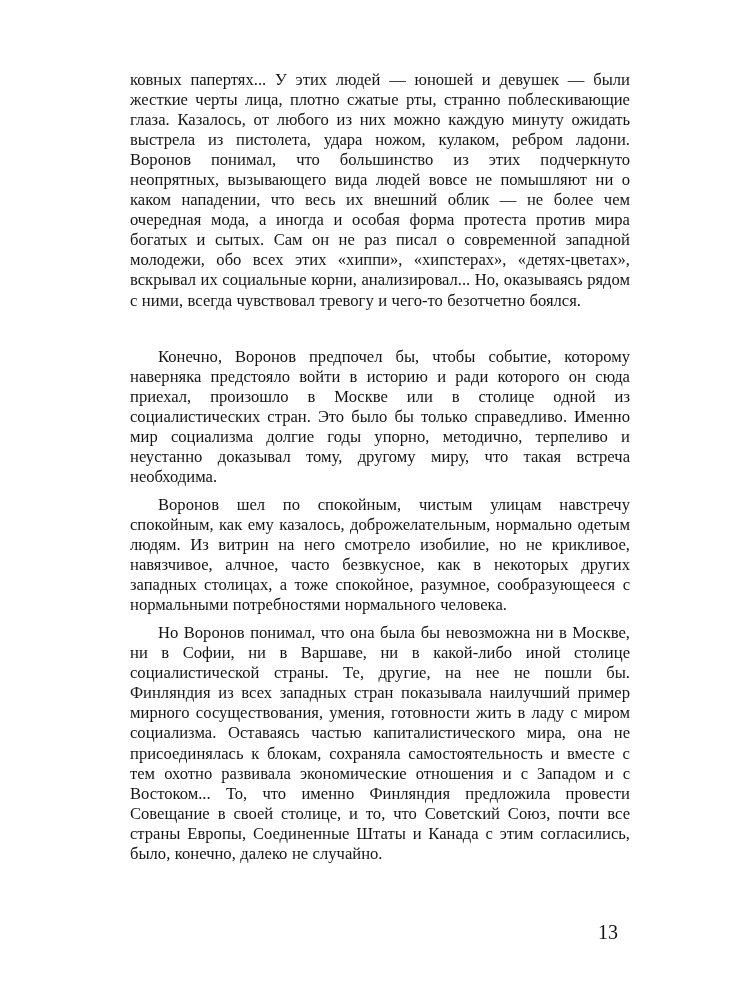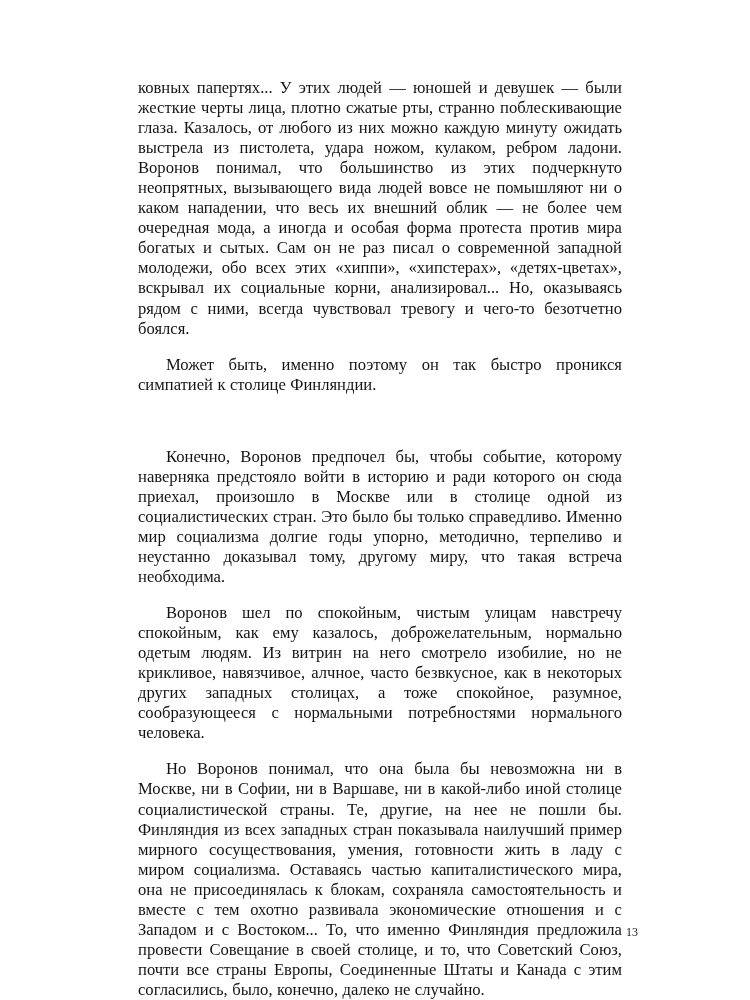--- a/index.html
+++ b/index.html
@@ -16,21 +16,21 @@
     overflow: hidden;
     box-sizing: border-box;
   }
   .text-block {
     position: absolute;
     left: 122px;
     top: 62px;
     width: 516px;
   }
   .para {
-    margin: 16px;
+    margin: 8px;
     font-family: "Liberation Serif", "DejaVu Serif", serif;
     font-size: 16.6px;
     line-height: 20.05px;
     color: #141414;
     text-align: justify;
     text-justify: inter-word;
     text-indent: 28px;
     -webkit-font-smoothing: antialiased;
     hyphens: manual;
     word-spacing: 0.02em;
@@ -39,37 +39,35 @@
     text-indent: 0;
   }
   .scene-gap {
     height: 20.05px;
   }
   .folio {
     position: absolute;
     right: 112px;
     top: 922px;
     width: 40px;
-    text-align: right;
     font-family: "Liberation Serif", "DejaVu Serif", serif;
-    font-size: 12px;
+    font-size: 20px;
     line-height: 20px;
     color: #141414;
   }
 </style>
 </head>
 <body>
 
 <div class="page">
 
   <div class="text-block">
 
     <p class="para first">ковных папертях... У этих людей — юношей и девушек — были жесткие черты лица, плотно сжатые рты, странно поблескивающие глаза. Казалось, от любого из них можно каждую минуту ожидать выстрела из пистолета, удара ножом, кулаком, ребром ладони. Воронов понимал, что большинство из этих подчеркнуто неопрятных, вызывающего вида людей вовсе не помышляют ни о каком нападении, что весь их внешний облик — не более чем очередная мода, а иногда и особая форма протеста против мира богатых и сытых. Сам он не раз писал о современной западной молодежи, обо всех этих «хиппи», «хипстерах», «детях-цветах», вскрывал их социальные корни, анализировал... Но, оказываясь рядом с ними, всегда чувствовал тревогу и чего-то безотчетно боялся.</p>
 
-    <p class="para">Может быть, именно поэтому он так быстро проникся симпатией к столице Финляндии.</p>
 
     <div class="scene-gap"></div>
 
     <p class="para">Конечно, Воронов предпочел бы, чтобы событие, которому наверняка предстояло войти в историю и ради которого он сюда приехал, произошло в Москве или в столице одной из социалистических стран. Это было бы только справедливо. Именно мир социализма долгие годы упорно, методично, терпеливо и неустанно доказывал тому, другому миру, что такая встреча необходима.</p>
 
     <p class="para">Воронов шел по спокойным, чистым улицам навстречу спокойным, как ему казалось, доброжелательным, нормально одетым людям. Из витрин на него смотрело изобилие, но не крикливое, навязчивое, алчное, часто безвкусное, как в некоторых других западных столицах, а тоже спокойное, разумное, сообразующееся с нормальными потребностями нормального человека.</p>
 
     <p class="para">Но Воронов понимал, что она была бы невозможна ни в Москве, ни в Софии, ни в Варшаве, ни в какой-либо иной столице социалистической страны. Те, другие, на нее не пошли бы. Финляндия из всех западных стран показывала наилучший пример мирного сосуществования, умения, готовности жить в ладу с миром социализма. Оставаясь частью капиталистического мира, она не присоединялась к блокам, сохраняла самостоятельность и вместе с тем охотно развивала экономические отношения и с Западом и с Востоком... То, что именно Финляндия предложила провести Совещание в своей столице, и то, что Советский Союз, почти все страны Европы, Соединенные Штаты и Канада с этим согласились, было, конечно, далеко не случайно.</p>
 
   </div>

